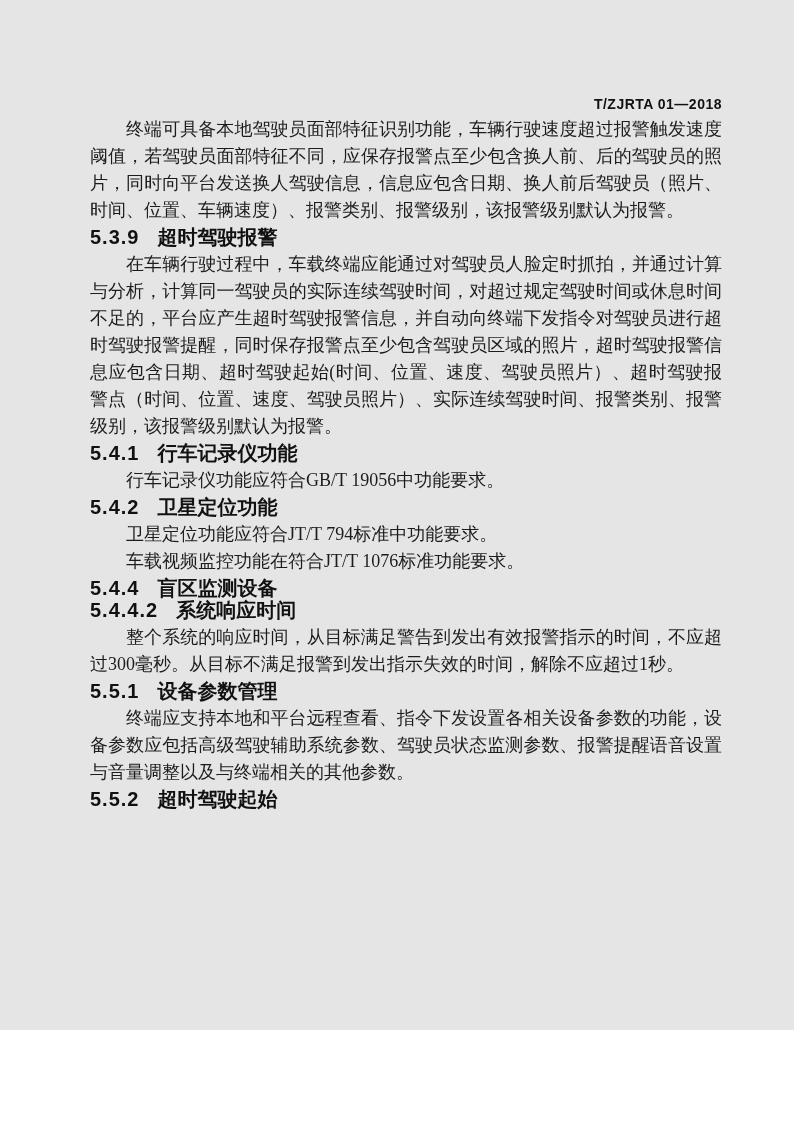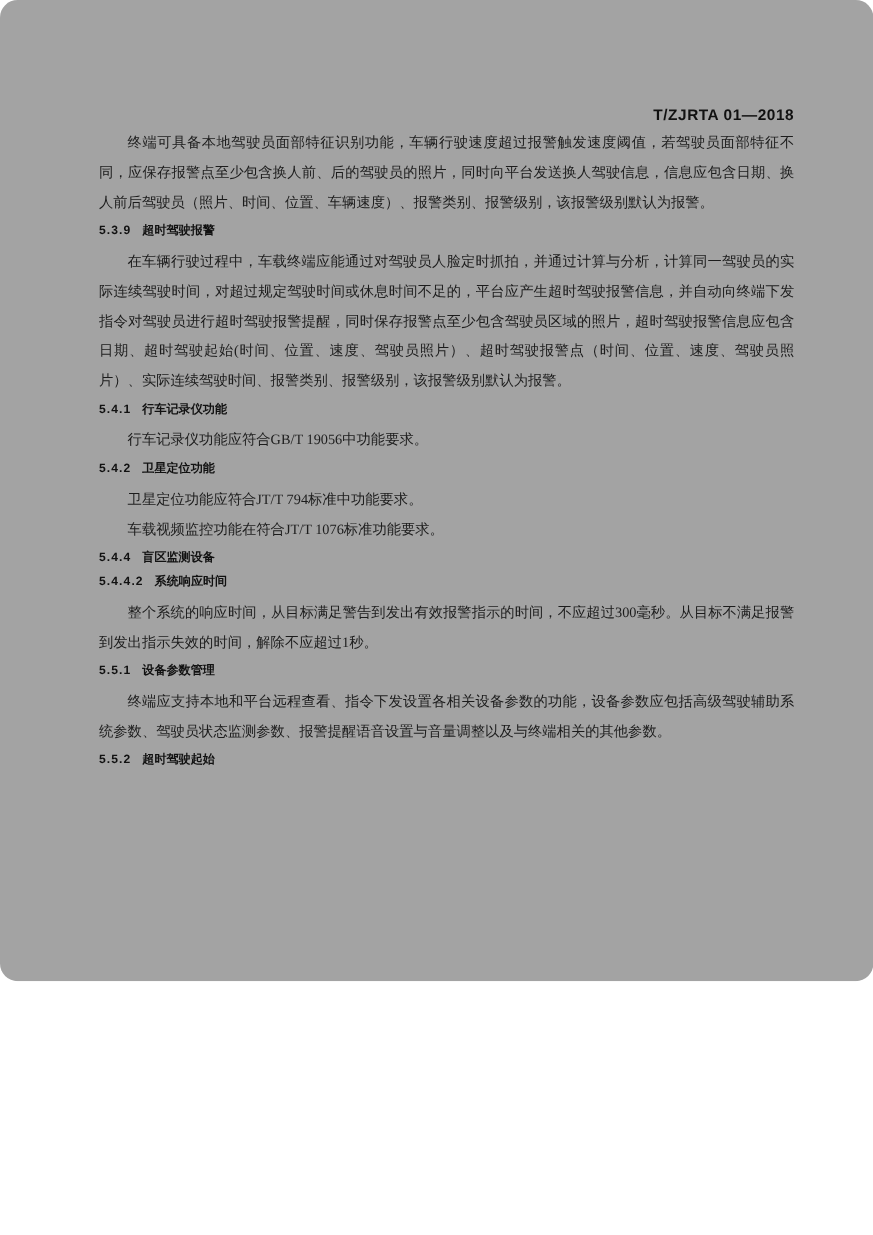--- a/index.html
+++ b/index.html
@@ -2,56 +2,55 @@
 <html><head>
 <meta charset="utf-8">
 <style>
   html, body {
     margin: 0;
     padding: 0;
     background: #ffffff;
   }
   .page {
     width: 794px;
-    height: 892px;
-    background: #a3a3a3;
+    height: 1030px;
+    background: #e5e5e5;
     position: relative;
     overflow: hidden;
     font-family: "Liberation Serif", "DejaVu Serif", serif;
     color: #1c1c1c;
-    border-radius: 16px;
   }
   .doc-header {
     position: absolute;
     top: 96px;
     left: 90px;
     right: 72px;
     text-align: right;
     font-family: "Liberation Sans", "DejaVu Sans", sans-serif;
     font-weight: bold;
     font-size: 14px;
     letter-spacing: 0.5px;
     color: #111;
   }
   .content {
     position: absolute;
     top: 116px;
     left: 90px;
     right: 72px;
   }
   .para {
-    font-size: 13px;
+    font-size: 18px;
     line-height: 27px;
     margin: 0;
     text-indent: 2em;
     text-align: justify;
     color: #1c1c1c;
   }
   .heading {
-    font-size: 11px;
+    font-size: 20px;
     line-height: 17px;
     margin: 5px 0;
     font-weight: bold;
     font-family: "Liberation Sans", "DejaVu Sans", sans-serif;
     color: #111;
   }
   .heading .num {
     margin-right: 0.9em;
     letter-spacing: 1px;
   }

